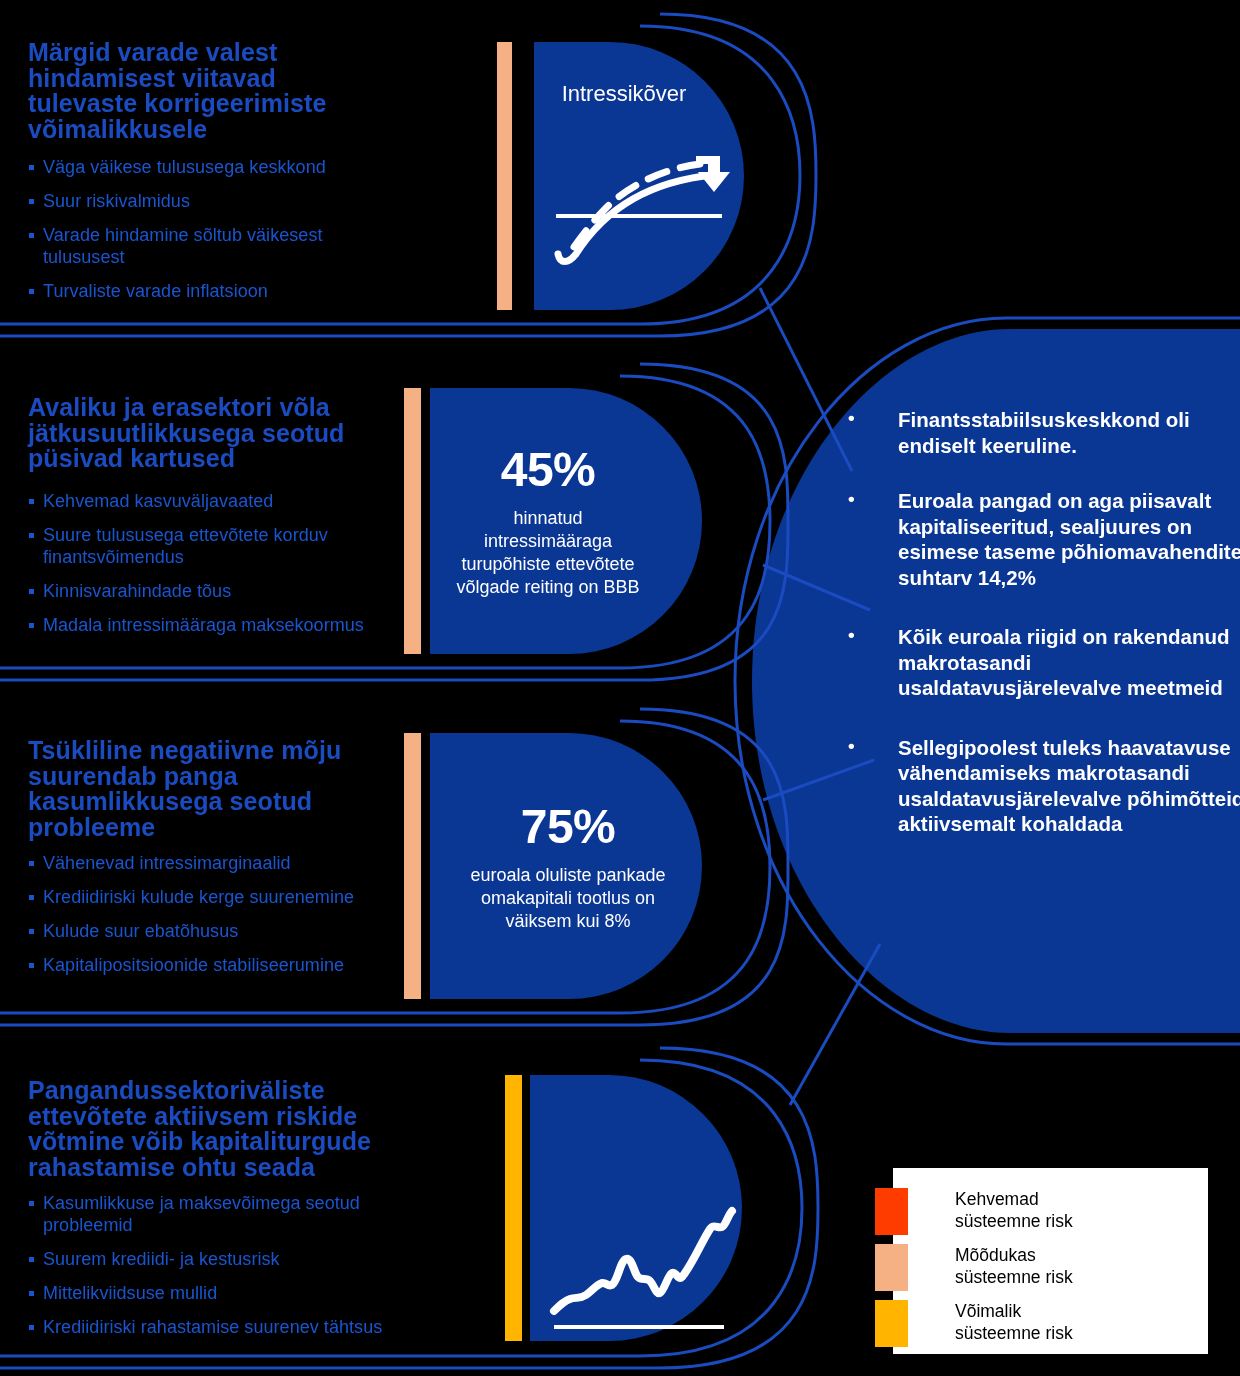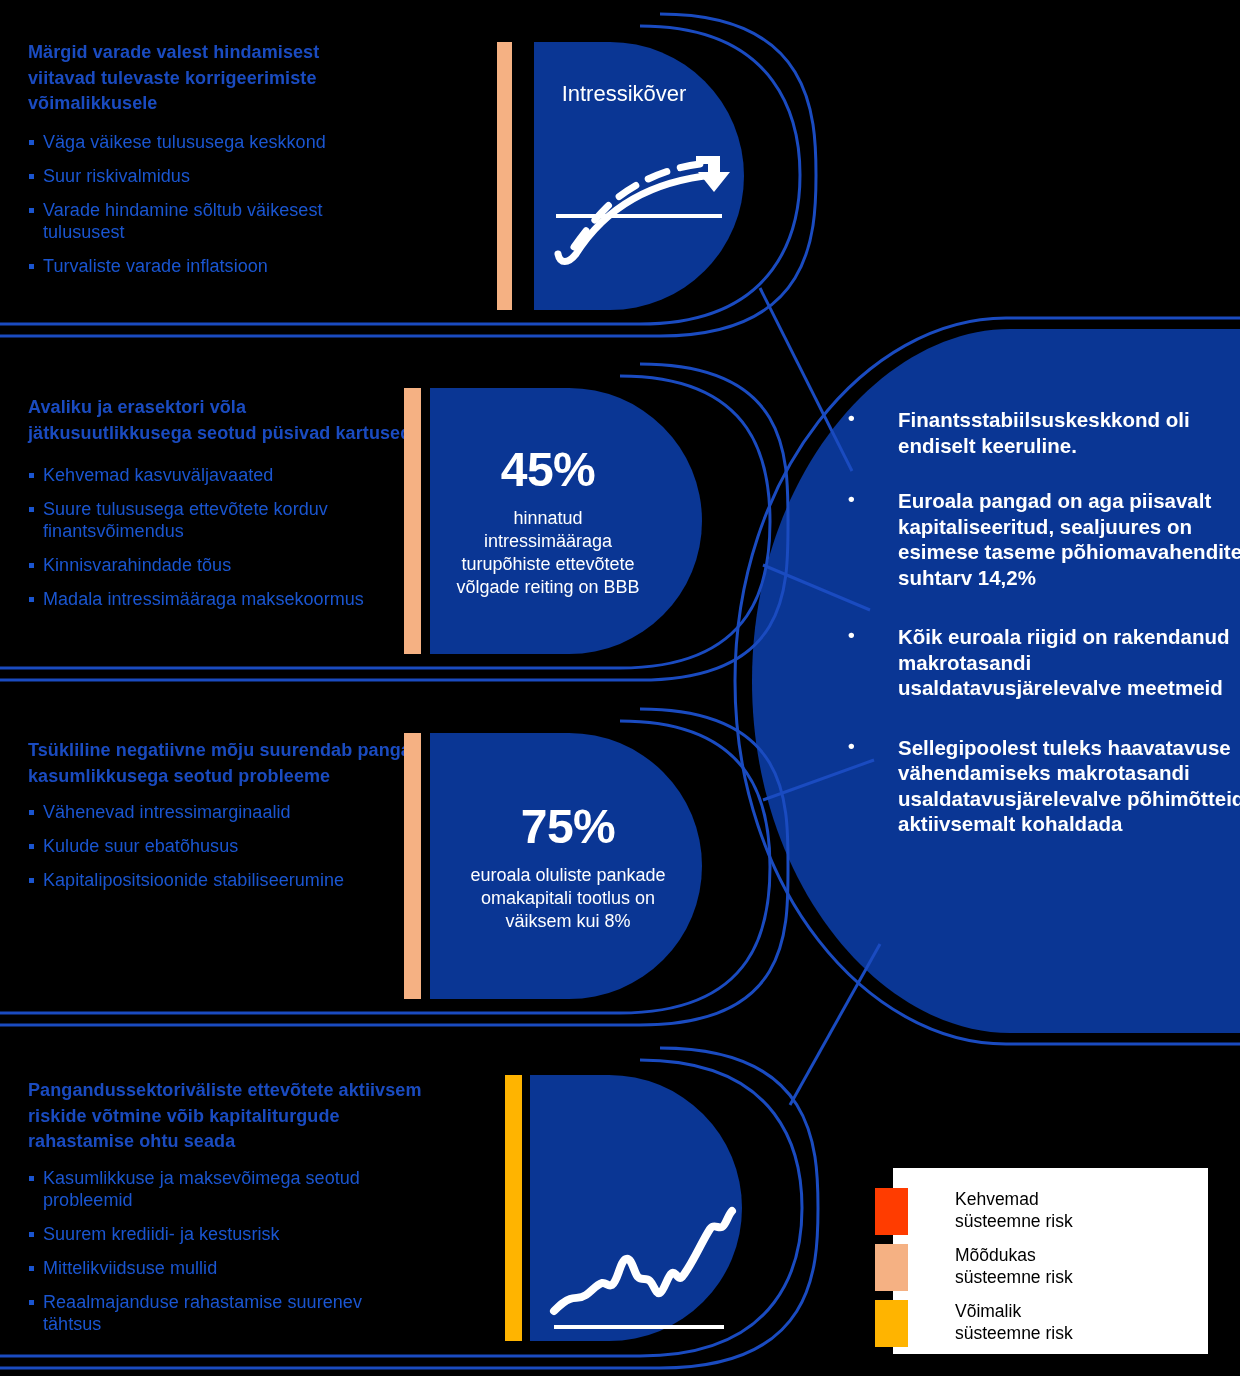--- a/index.html
+++ b/index.html
@@ -3,21 +3,21 @@
 <meta charset="utf-8">
 <style>
   html,body{margin:0;padding:0;background:#000;}
   body{width:1240px;height:1376px;position:relative;overflow:hidden;
        font-family:"Liberation Sans","DejaVu Sans",sans-serif;}
   .stage{position:absolute;inset:0;width:1240px;height:1376px;}
   svg.layer{position:absolute;left:0;top:0;width:1240px;height:1376px;pointer-events:none;}
 
   
   .txtblock{position:absolute;}
-  .bhead{color:#1A4BC0;font-weight:bold;font-size:18px;line-height:25.5px;letter-spacing:.1px;}
+  .bhead{color:#1A4BC0;font-weight:bold;font-size:25px;line-height:25.5px;letter-spacing:.1px;}
   .blist{margin:0;padding:0;list-style:none;}
   .blist li{color:#1A55D0;font-size:18px;line-height:22px;margin-top:12px;
             padding-left:15px;position:relative;letter-spacing:.05px;}
   .blist li:before{content:"";position:absolute;left:1px;top:9px;width:5px;height:5px;background:#1A55D0;}
   .blist li.tight{margin-top:18px;}
 
   
   .accent{position:absolute;}
 
   
@@ -105,37 +105,38 @@
   <div class="accent" style="left:404px;top:388px;width:17px;height:266px;background:#F5B183;"></div>
   <div class="blob" style="left:430px;top:388px;width:272px;height:266px;border-radius:0 133px 133px 0;padding-right:36px;box-sizing:border-box;">
     <div class="blob-big">45%</div>
     <div class="blob-sub" style="max-width:196px;">hinnatud intressimääraga turupõhiste ettevõtete võlgade reiting on BBB</div>
   </div>
 
   <div class="txtblock" style="left:28px;top:738px;width:385px;">
     <div class="bhead">Tsükliline negatiivne mõju suurendab panga kasumlikkusega seotud probleeme</div>
     <ul class="blist" style="margin-top:6px;">
       <li>Vähenevad intressimarginaalid</li>
+      <li>Krediidiriski kulude kerge suurenemine</li>
       <li>Kulude suur ebatõhusus</li>
       <li>Kapitalipositsioonide stabiliseerumine</li>
     </ul>
   </div>
   <div class="accent" style="left:404px;top:733px;width:17px;height:266px;background:#F5B183;"></div>
   <div class="blob" style="left:430px;top:733px;width:272px;height:266px;border-radius:0 133px 133px 0;padding-right:36px;box-sizing:border-box;padding-left:40px;">
     <div class="blob-big">75%</div>
     <div class="blob-sub" style="max-width:212px;">euroala oluliste pankade omakapitali tootlus on väiksem kui 8%</div>
   </div>
 
   <div class="txtblock" style="left:28px;top:1078px;width:395px;">
     <div class="bhead">Pangandussektoriväliste ettevõtete aktiivsem riskide võtmine võib kapitaliturgude rahastamise ohtu seada</div>
     <ul class="blist" style="margin-top:4px;">
       <li>Kasumlikkuse ja maksevõimega seotud probleemid</li>
       <li>Suurem krediidi- ja kestusrisk</li>
       <li>Mittelikviidsuse mullid</li>
-      <li>Reaalmajanduse rahastamise suurenev tähtsus</li>
+      <li>Krediidiriski rahastamise suurenev tähtsus</li>
     </ul>
   </div>
   <div class="accent" style="left:505px;top:1075px;width:17px;height:266px;background:#FFB400;"></div>
   <div class="blob" style="left:530px;top:1075px;width:212px;height:266px;border-radius:0 133px 133px 0;">
     <svg style="position:absolute;left:12px;top:110px;" width="196" height="145" viewBox="0 0 196 145">
       <path d="M12,126 C18,120 22,116 28,114 C34,112 38,114 44,110
                C50,106 54,100 60,98 C64,97 66,102 70,100
                C76,96 78,76 84,74 C90,72 92,88 96,92
                C100,96 104,92 108,96 C112,100 114,110 118,108
                C122,106 126,90 130,88 C134,86 136,96 140,92

